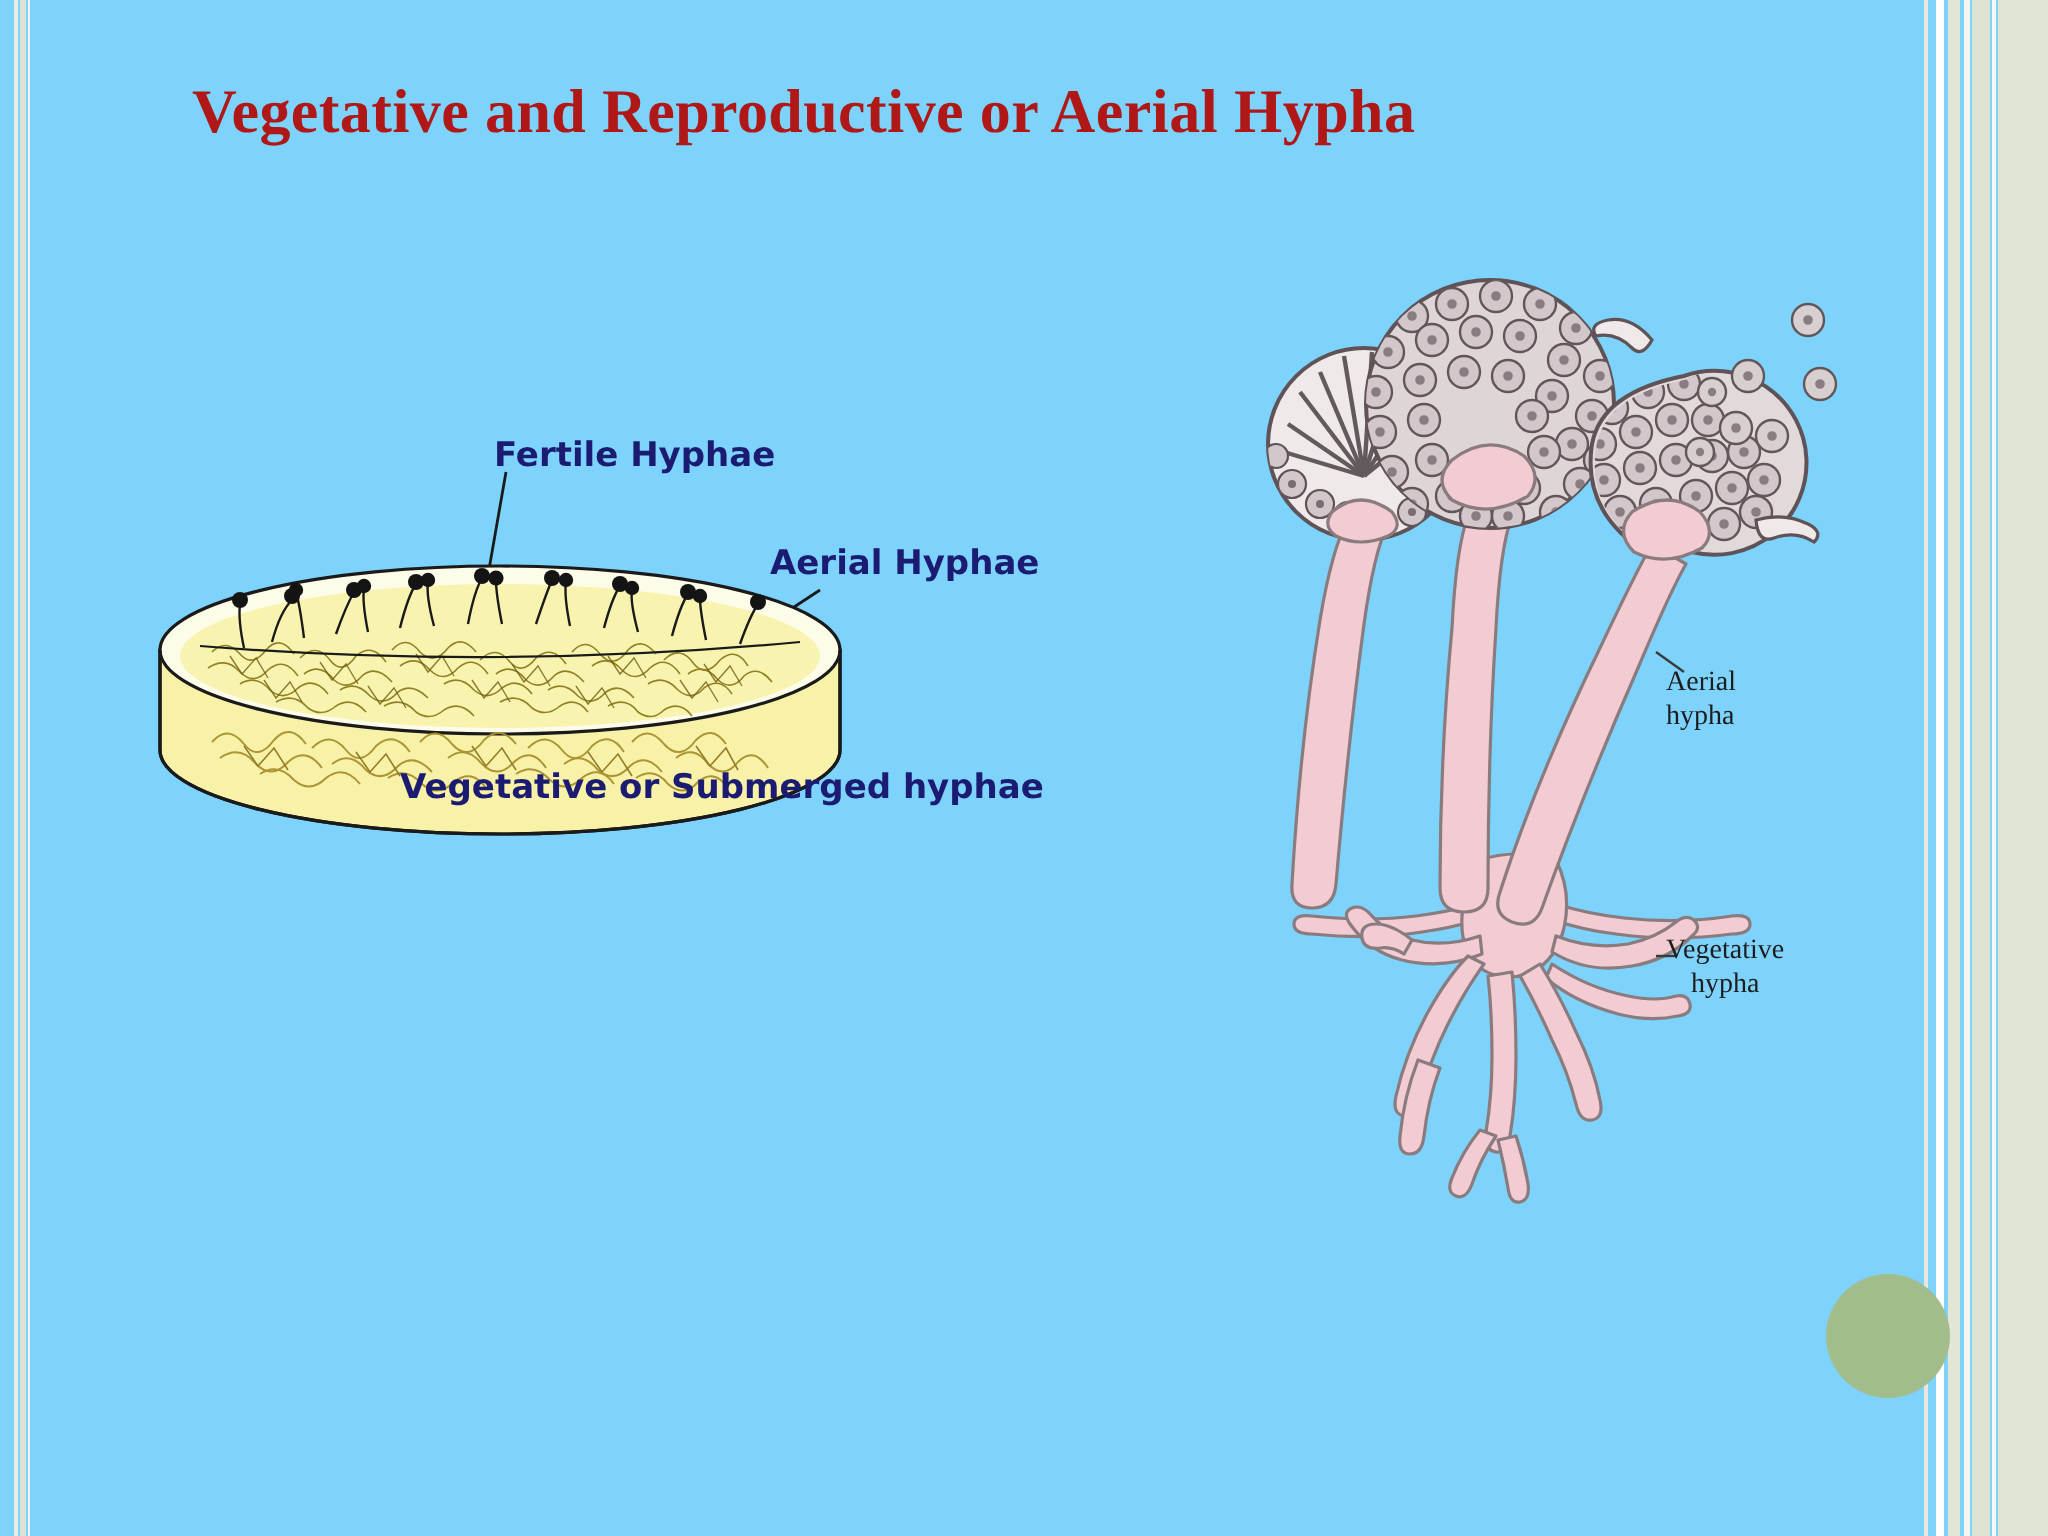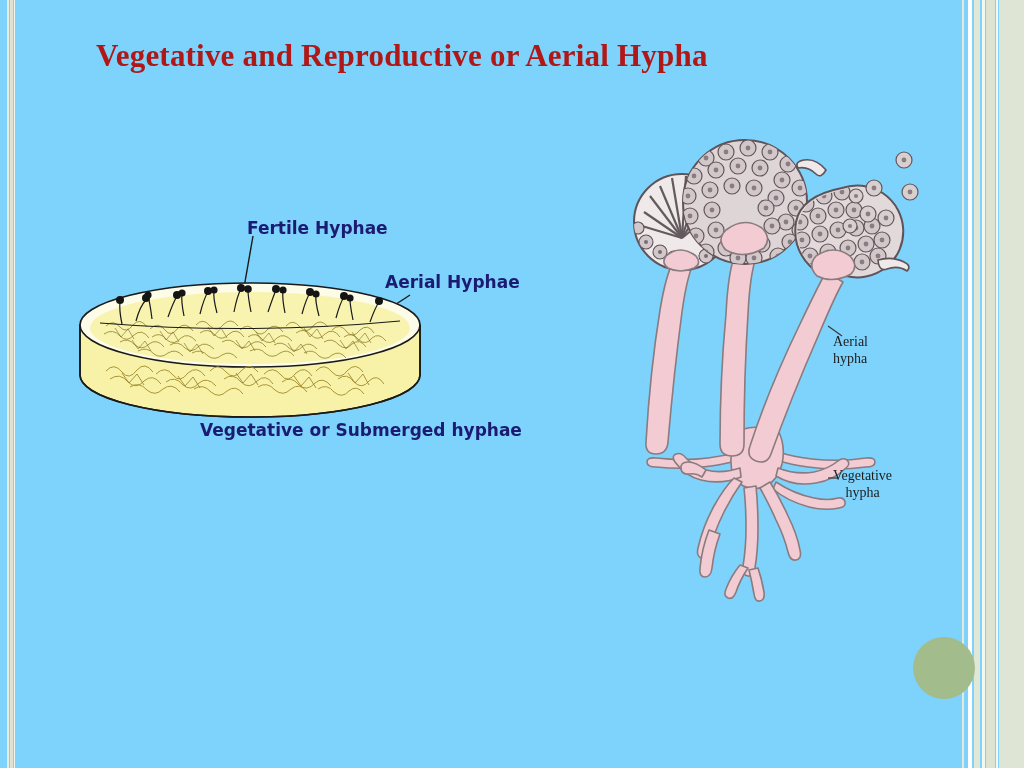--- a/index.html
+++ b/index.html
@@ -60,21 +60,21 @@
   .label-blue {
     position: absolute;
     font-family: "DejaVu Sans", sans-serif;
     font-weight: bold;
     font-size: 17px;
     color: #1b1b72;
     white-space: nowrap;
   }
   #label-fertile-hyphae     { left: 247px; top: 218px; }
   #label-aerial-hyphae      { left: 385px; top: 272px; }
-  #label-vegetative-hyphae  { left: 200px; top: 420px; }
+  #label-vegetative-hyphae  { left: 200px; top: 384px; }
 
   
   .label-serif {
     position: absolute;
     font-family: "Liberation Serif", serif;
     font-size: 14px;
     color: #1d1d1d;
     line-height: 1.18;
     white-space: pre;
   }

